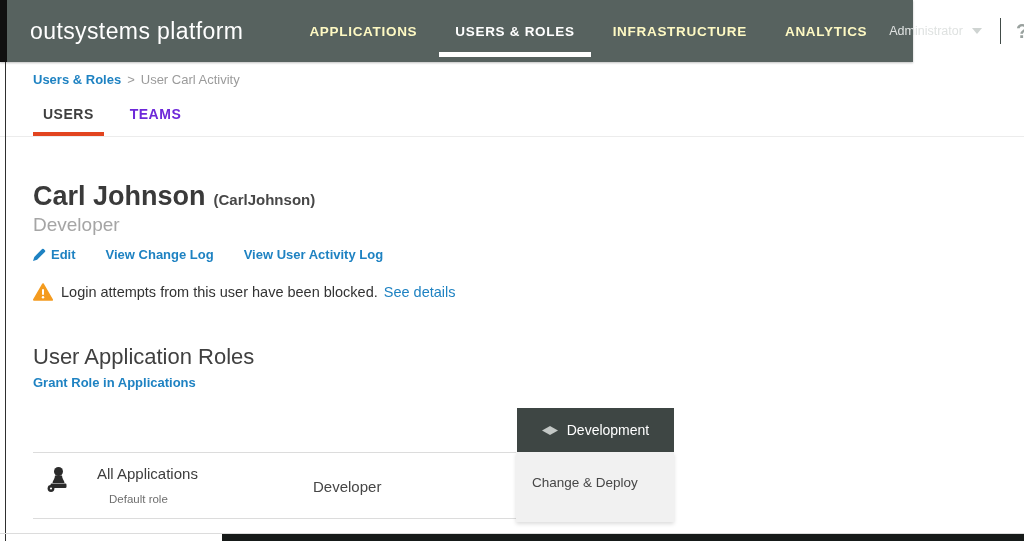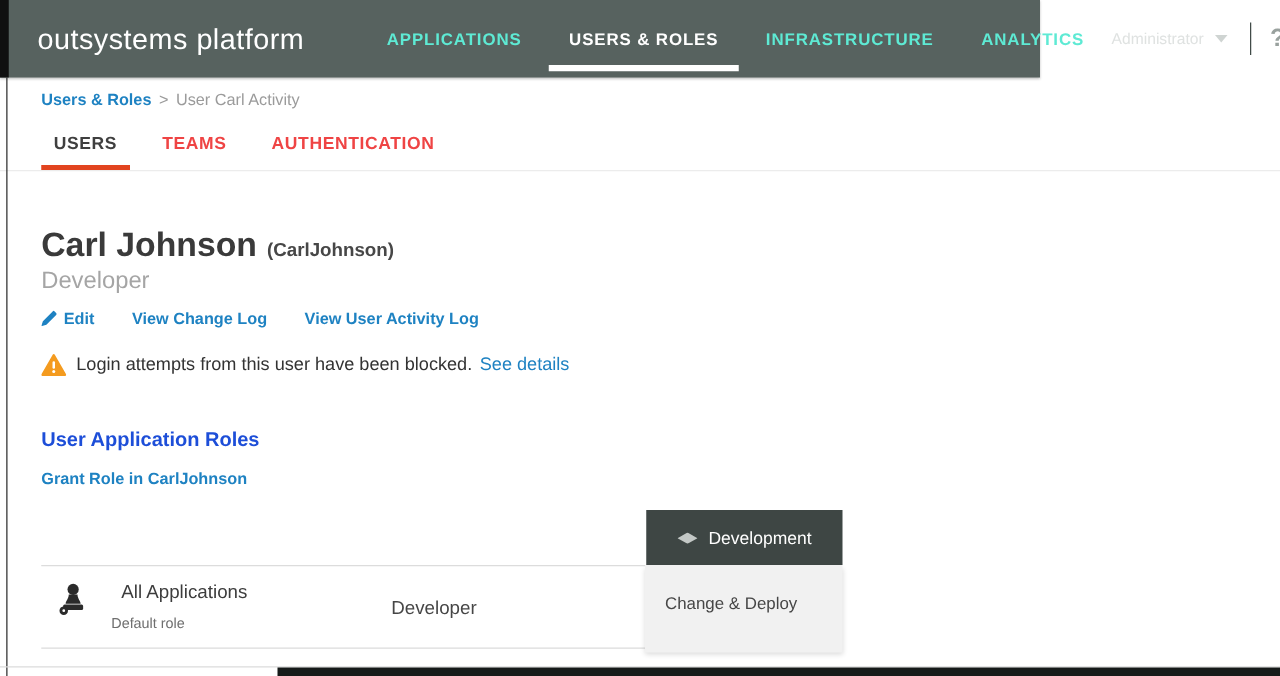--- a/index.html
+++ b/index.html
@@ -1,78 +1,78 @@
 <!DOCTYPE html>
 <html><head>
 <meta charset="utf-8">
 <style>
   * { margin:0; padding:0; box-sizing:border-box; }
   html,body { background:#ffffff; }
   body { font-family:"Liberation Sans","DejaVu Sans",sans-serif; }
   .frame { position:relative; width:1024px; height:541px; background:#ffffff; overflow:hidden; }
 
   
-  .topbar { position:absolute; top:0; left:0; width:832px; height:62px; background:#57625f;
+  .topbar { position:absolute; top:0; left:0; width:913px; height:62px; background:#57625f;
             display:flex; align-items:center; box-shadow:0 1px 2px rgba(0,0,0,.25); }
   .topbar-left-edge { position:absolute; top:0; left:0; width:7px; height:62px; background:#101010; }
   .logo { margin-left:30px; color:#ffffff; font-size:23px; font-weight:400; letter-spacing:.4px; white-space:nowrap; cursor:pointer; }
   .topnav { display:flex; align-items:stretch; height:62px; margin-left:50px; }
   .topnav-item { position:relative; display:flex; align-items:center; padding:0 16px; margin-right:6px;
-                 color:#5eead4; font-size:13.5px; font-weight:600; letter-spacing:.7px; cursor:pointer; white-space:nowrap; }
+                 color:#fef9c3; font-size:13.5px; font-weight:600; letter-spacing:.7px; cursor:pointer; white-space:nowrap; }
   .topnav-item.active { color:#ffffff; }
   .topnav-item.active::after { content:""; position:absolute; left:0; right:0; bottom:5px; height:5px; background:#ffffff; }
   .topbar-right { margin-left:auto; margin-right:26px; display:flex; align-items:center; }
   .user-menu { display:flex; align-items:center; color:#dfe2e1; font-size:12.5px; cursor:pointer; }
   .caret-down { width:0; height:0; margin-left:9px; border-left:5px solid transparent;
                 border-right:5px solid transparent; border-top:6px solid #cfd4d2; }
   .topbar-divider { width:1px; height:26px; background:#414b48; margin:0 15px 0 18px; }
   .help-glyph { color:#99a19e; font-size:20px; font-weight:700; cursor:pointer; margin-right:13px; }
 
   
   .breadcrumb { position:absolute; top:62px; left:0; width:1024px; height:34px;
                 display:flex; align-items:center; padding-left:33px; font-size:13px; }
   .crumb-link { color:#1e82c2; font-weight:600; cursor:pointer; }
   .crumb-sep { color:#9b9b9b; margin:0 6px; }
   .crumb-current { color:#9b9b9b; }
 
   
   .tabs { position:absolute; top:96px; left:0; width:1024px; height:41px;
           display:flex; align-items:stretch; padding:0 31px 0 33px; border-bottom:1px solid #ececec; }
   .tab { display:flex; align-items:center; padding:0 10px; margin-right:16px;
-         font-size:14px; font-weight:600; letter-spacing:.5px; color:#ef4444; cursor:pointer;
+         font-size:14px; font-weight:600; letter-spacing:.5px; color:#6d28d9; cursor:pointer;
          border-bottom:4px solid transparent; white-space:nowrap; }
   .tab.active { color:#3f3f3f; border-bottom-color:#e2441f;text-align:right; }
 
   
   .user-name { position:absolute; left:33px; top:181px; font-size:27px; font-weight:600; color:#3a3a3a; }
   .user-username { font-size:15px; font-weight:600; color:#474747; margin-left:8px; }
   .user-role { position:absolute; left:33px; top:214px; font-size:19px; color:#a5a5a5; }
   .user-actions { position:absolute; left:33px; top:247px; display:flex; align-items:center; }
   .action-link { display:flex; color:#1e82c2; font-size:13px; font-weight:600; cursor:pointer; margin-right:30px; }
   .action-link .icn { margin-right:5px; display:flex; align-items:center; }
 
   
   .warning-row { position:absolute; left:33px; top:283px; display:flex; align-items:center; }
   .warning-row .icn { margin-right:8px; display:flex; align-items:center; }
   .warning-text { font-size:14.5px; color:#333333; }
   .warning-link { font-size:14.5px; color:#1e82c2; margin-left:6px; cursor:pointer; }
 
   
-  .section-title { position:absolute; left:33px; top:344px; font-size:16px; color:#1d4ed8; font-weight:700; }
+  .section-title { position:absolute; left:33px; top:344px; font-size:22px; color:#404040; font-weight:400; }
   .grant-link { position:absolute; left:33px; top:375px; font-size:13px; font-weight:600; color:#1e82c2; cursor:pointer; }
 
   .env-header { position:absolute; left:517px; top:408px; width:157px; height:44px; background:#3e4644;
                 display:flex; align-items:center; justify-content:center; color:#ffffff; font-size:14px; }
   .env-header .icn { margin-right:9px; display:flex; align-items:center; }
 
   .apps-row { position:absolute; left:33px; top:452px; width:483px; height:67px; background:#ffffff;
               border-top:1px solid #dcdcdc; border-bottom:1px solid #dcdcdc; }
   .app-icon { position:absolute; left:13px; top:13px; }
   .app-name { position:absolute; left:64px; top:12px; font-size:15px; color:#3d3d3d; }
-  .app-note { position:absolute; left:56px; top:40px; font-size:11.5px; color:#6e6e6e; }
+  .app-note { position:absolute; left:76px; top:40px; font-size:11.5px; color:#6e6e6e; }
   .app-role { position:absolute; left:280px; top:25px; font-size:15px; color:#464646; }
 
   .perm-cell { position:absolute; left:516px; top:452px; width:158px; height:70px; background:#f1f1f1;
                box-shadow:0 2px 4px rgba(0,0,0,.14); cursor:pointer; }
   .perm-label { position:absolute; left:16px; top:23px; font-size:13.5px; color:#464646;text-align:right; }
 
   
   .left-line { position:absolute; left:5px; top:62px; width:1px; height:479px; background:#2f2f2f; }
   .bottom-hairline { position:absolute; left:0; top:533px; width:1024px; height:1px; background:#dcdcdc; }
   .bottom-bar { position:absolute; left:222px; top:534px; width:802px; height:7px; background:#161a19; }
@@ -104,21 +104,20 @@
 
   <div class="breadcrumb">
     <span class="crumb-link">Users &amp; Roles</span>
     <span class="crumb-sep">&gt;</span>
     <span class="crumb-current">User Carl Activity</span>
   </div>
 
   <div class="tabs">
     <div class="tab active">USERS</div>
     <div class="tab">TEAMS</div>
-    <div class="tab">AUTHENTICATION</div>
   </div>
 
   <h1 class="user-name">
     <span>Carl Johnson</span><span class="user-username">(CarlJohnson)</span>
   </h1>
   <div class="user-role">Developer</div>
 
   <div class="user-actions">
     <div class="action-link">
       <span class="icn">
@@ -142,21 +141,21 @@
         <path d="M10 1.2 L19 16.8 H1 Z" fill="#f49b1f" stroke="#f49b1f" stroke-width="2" stroke-linejoin="round"></path>
         <rect x="9" y="6" width="2" height="6" rx="1" fill="#ffffff"></rect>
         <circle cx="10" cy="14.2" r="1.2" fill="#ffffff"></circle>
       </svg>
     </span>
     <span class="warning-text">Login attempts from this user have been blocked.</span>
     <span class="warning-link">See details</span>
   </div>
 
   <h2 class="section-title">User Application Roles</h2>
-  <div class="grant-link">Grant Role in CarlJohnson</div>
+  <div class="grant-link">Grant Role in Applications</div>
 
   <div class="env-header">
     <span class="icn">
       <svg width="16" height="9" viewBox="0 0 16 9">
         <polygon points="8,0 16,4.5 8,9 0,4.5" fill="#c3c8c6"></polygon>
       </svg>
     </span>
     <span>Development</span>
   </div>
 

